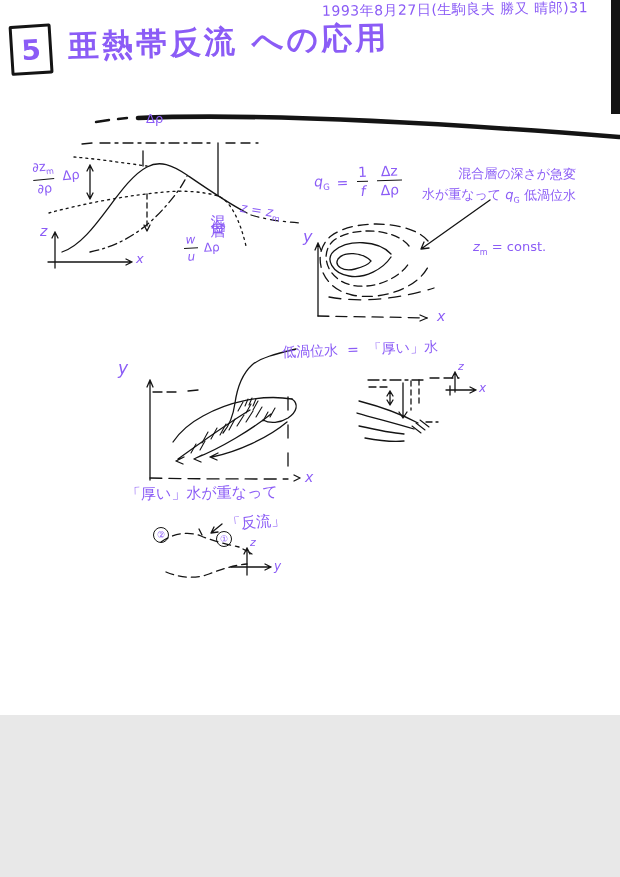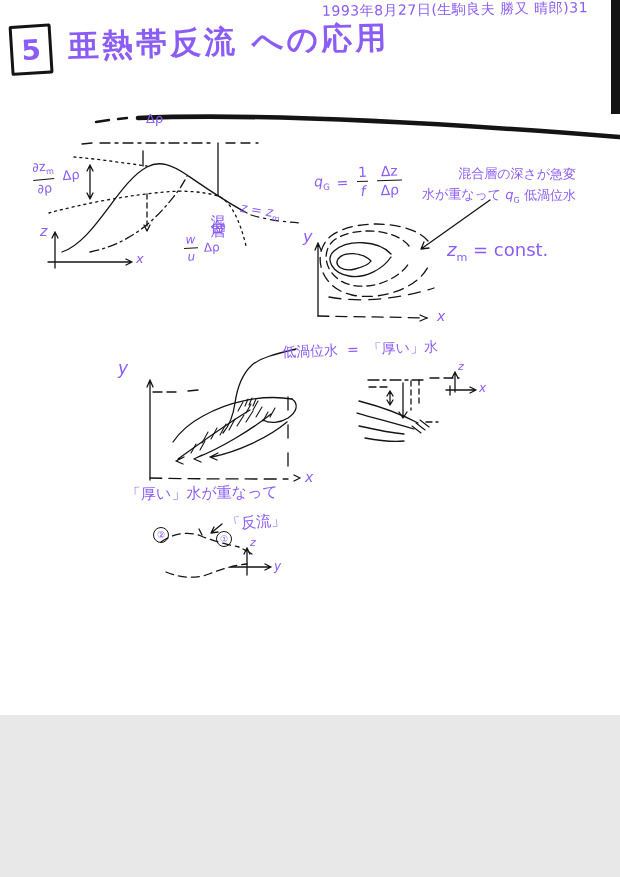--- a/index.html
+++ b/index.html
@@ -165,21 +165,21 @@
     </span>
   </div>
 
   <div class="txt" style="left:422px;top:163px;font-size:13px;line-height:1.65;transform:rotate(0.5deg);">
     <div>混合層の深さが急変</div>
     <div><span>水が重なって </span><span class="it">q</span><sub class="small">G</sub><span> 低渦位水</span></div>
   </div>
 
   <div class="txt it" style="left:303px;top:227px;font-size:16px;">y</div>
   <div class="txt it" style="left:437px;top:308px;font-size:14px;">x</div>
-  <div class="txt" style="left:447px;top:239px;font-size:18px;"><span class="it">z</span><sub class="small">m</sub><span> = const.</span></div>
+  <div class="txt" style="left:473px;top:239px;font-size:13px;"><span class="it">z</span><sub class="small">m</sub><span> = const.</span></div>
 
   <div class="txt" style="left:282px;top:341px;display:flex;gap:9px;font-size:14px;transform:rotate(-2deg);">
     <span>低渦位水</span>
     <span>=</span>
     <span>「厚い」水</span>
   </div>
 
   <div class="txt it" style="left:118px;top:358px;font-size:17px;">y</div>
   <div class="txt it" style="left:305px;top:469px;font-size:14px;">x</div>
 

